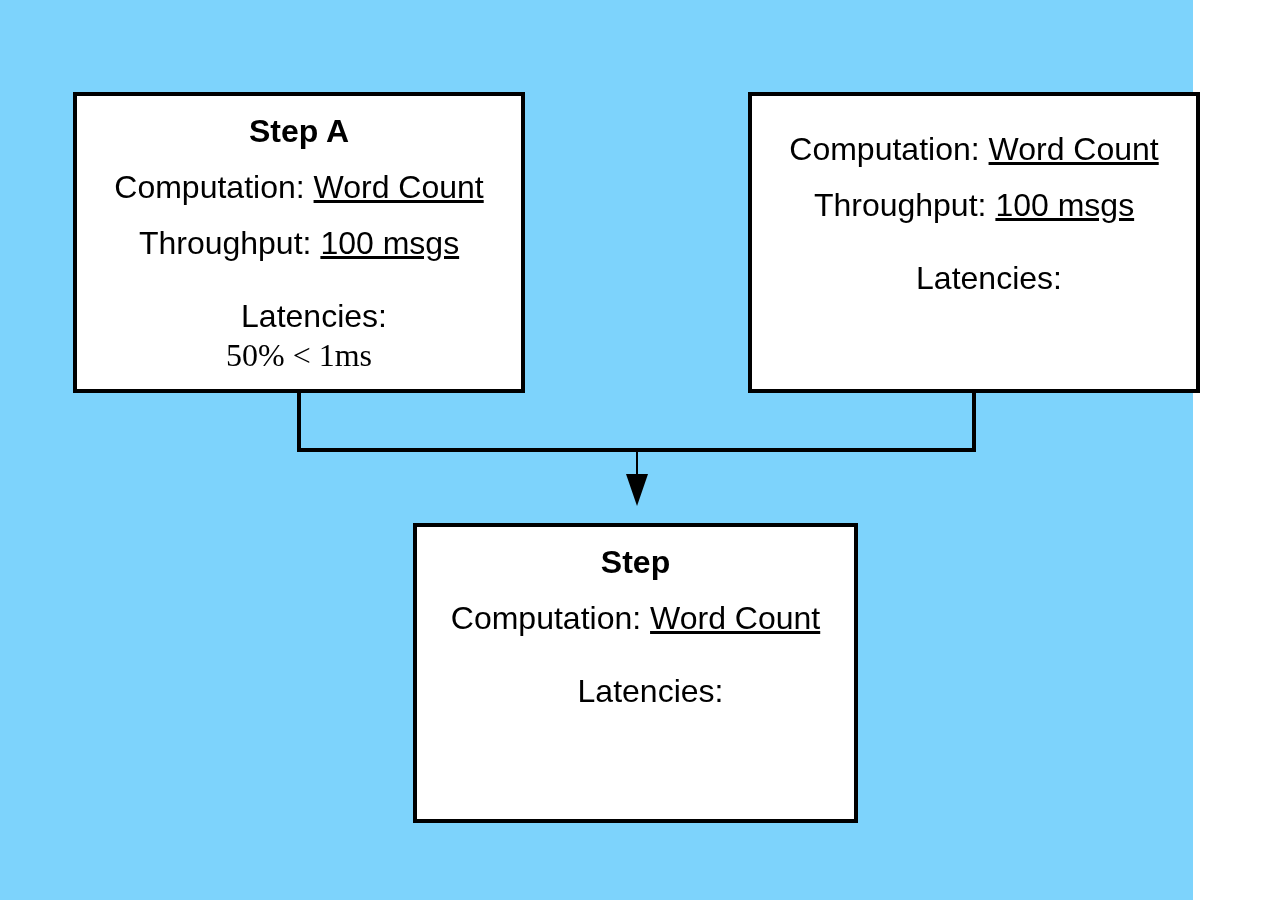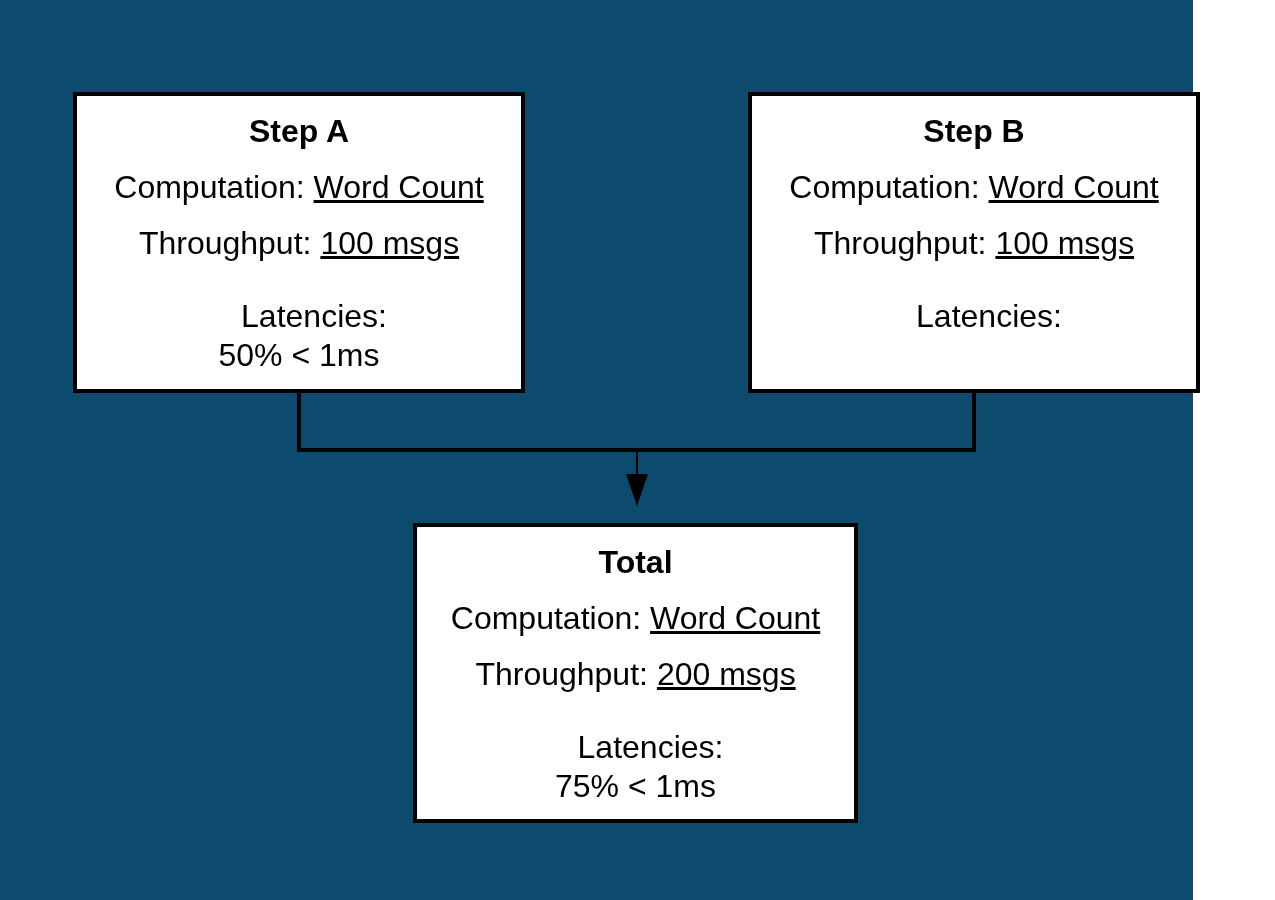--- a/index.html
+++ b/index.html
@@ -9,41 +9,41 @@
     height: 900px;
     position: relative;
     font-family: "Liberation Sans", "DejaVu Sans", sans-serif;
     color: #000000;
     overflow: hidden;
   }
   .canvas {
     position: absolute;
     left: 0; top: 0;
     width: 1193px; height: 900px;
-    background: #0c4a6e;
+    background: #7dd3fc;
   }
   .node {
     position: absolute;
     background: #ffffff;
     border: 4px solid #000000;
     text-align: center;
     font-size: 32px;
     line-height: 38px;
     padding-top: 16px;
   }
   .node-a     { left: 73px;  top: 92px;  width: 452px; height: 301px; }
   .node-b     { left: 748px; top: 92px;  width: 452px; height: 301px; }
   .node-total { left: 413px; top: 523px; width: 445px; height: 300px; }
   .node .title { font-weight: bold; }
   .node .line  { margin-top: 18px; }
   .node .label { font-weight: normal; }
   .node .line .value { margin-left: 0.28em; text-decoration: underline; }
   .node .latency { margin-top: 35px; line-height: 39px; }
   .node .latency .label { display: block; padding-left: 30px; }
-  .node .latency .value { display: block; margin-left: 0; }
+  .node .latency .value { display: block; margin-left: 0; font-family: Liberation Serif, serif; }
 
   .edge {
     position: absolute;
     background: #000000;
   }
   .edge-a-drop   { left: 297px; top: 393px; width: 4px;   height: 55px; }
   .edge-b-drop   { left: 972px; top: 393px; width: 4px;   height: 55px; }
   .edge-rail     { left: 297px; top: 448px; width: 679px; height: 4px; }
   .arrow-shaft   { left: 636px; top: 452px; width: 2px;   height: 22px; }
   .arrow-head {
@@ -64,37 +64,34 @@
     <p class="title">Step A</p>
     <p class="line"><span class="label">Computation:</span><span class="value">Word Count</span></p>
     <p class="line"><span class="label">Throughput:</span><span class="value">100 msgs</span></p>
     <p class="latency">
         <span class="label">Latencies:</span>
         <span class="value">50% &lt; 1ms</span>
       </p>
   </div>
 
   <div class="node node-b">
-    <p class="title">Step B</p>
     <p class="line"><span class="label">Computation:</span><span class="value">Word Count</span></p>
     <p class="line"><span class="label">Throughput:</span><span class="value">100 msgs</span></p>
     <p class="latency">
         <span class="label">Latencies:</span>
       </p>
   </div>
 
   <div class="edge edge-a-drop"></div>
   <div class="edge edge-b-drop"></div>
   <div class="edge edge-rail"></div>
   <div class="edge arrow-shaft"></div>
   <div class="arrow-head"></div>
 
   <div class="node node-total">
-    <p class="title">Total</p>
+    <p class="title">Step</p>
     <p class="line"><span class="label">Computation:</span><span class="value">Word Count</span></p>
-    <p class="line"><span class="label">Throughput:</span><span class="value">200 msgs</span></p>
     <p class="latency">
         <span class="label">Latencies:</span>
-        <span class="value">75% &lt; 1ms</span>
       </p>
   </div>
 
 </div>
 
 </body></html>

